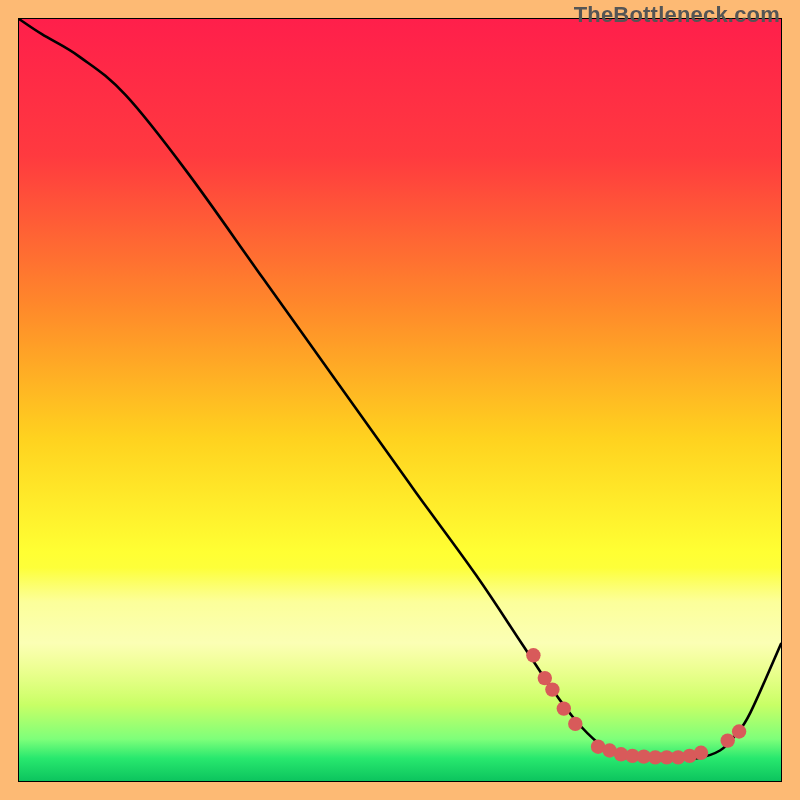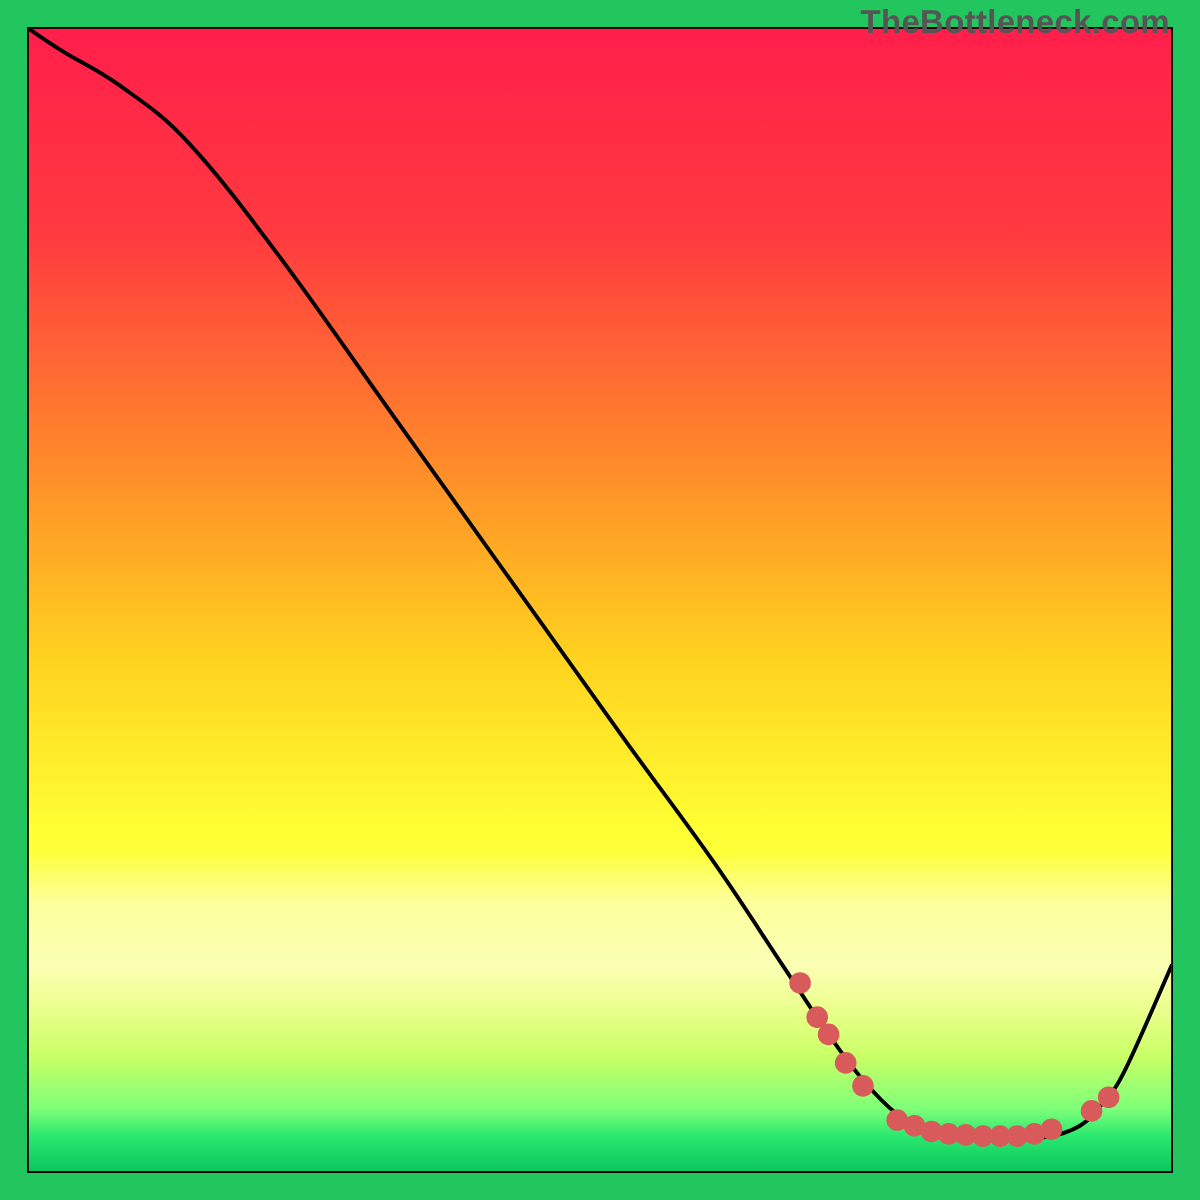--- a/index.html
+++ b/index.html
@@ -8,21 +8,21 @@
     width: 800px;
     height: 800px;
     background: #000;
     font-family: Arial, Helvetica, sans-serif;
     overflow: hidden;
   }
   .frame {
     position: relative;
     width: 800px;
     height: 800px;
-    background: #22c55e;
+    background: #fdba74;
   }
   .plot-outer {
     position: absolute;
     left: 18px;
     top: 18px;
     width: 764px;
     height: 764px;
     background: #000;
   }
   .plot {

